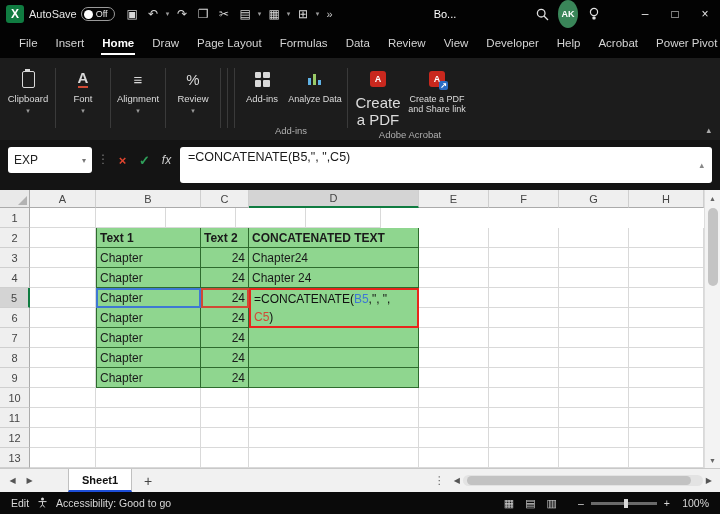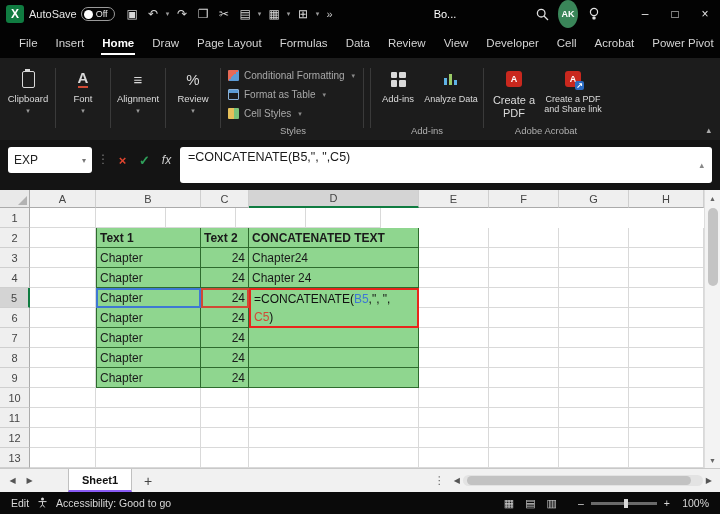--- a/index.html
+++ b/index.html
@@ -115,21 +115,21 @@
   .vs-thumb{width:10px;height:78px;background:#C4C4C4;border-radius:5px;margin-top:2px;}
   .vs-track{flex:1;}
 
   
   .sheetbar{position:absolute;top:468px;left:0;right:0;height:24px;background:#F1F1F1;border-top:1px solid #C8C8C8;
             display:flex;align-items:center;padding:0 6px;gap:4px;}
   .sb-nav{font-size:8px;color:#555;width:13px;text-align:center;flex:none;}
   .sheet-tabs{display:flex;align-items:stretch;height:100%;margin-left:28px;}
   .sheet-tab{display:flex;align-items:center;padding:0 13px;font-size:11px;color:#333;}
   .sheet-tab.active{background:#fff;border-left:1px solid #C0C0C0;border-right:1px solid #C0C0C0;
-                    border-bottom:2px solid #8b5cf6;font-weight:bold;color:#111;}
+                    border-bottom:2px solid #1d4ed8;font-weight:bold;color:#111;}
   .sb-add{font-size:14px;color:#444;margin-left:8px;flex:none;}
   .sb-dots{margin-left:auto;color:#666;font-size:11px;padding:0 5px;flex:none;}
   .hscroll{display:flex;align-items:center;gap:3px;flex:none;padding-right:2px;}
   .hs-arrow{font-size:8px;color:#555;}
   .hs-track{width:240px;height:11px;background:#E3E3E3;border-radius:6px;position:relative;}
   .hs-thumb{position:absolute;left:4px;top:1px;width:224px;height:9px;background:#C2C2C2;border-radius:5px;}
 
   
   .statusbar{position:absolute;top:492px;left:0;right:0;height:22px;background:#0A0A0A;display:flex;
              align-items:center;color:#d8d8d8;font-size:10.5px;padding:0 11px;gap:8px;}
@@ -194,21 +194,21 @@
         <div class="menu-tab">File</div>
         <div class="menu-tab">Insert</div>
         <div class="menu-tab active">Home</div>
         <div class="menu-tab">Draw</div>
         <div class="menu-tab">Page Layout</div>
         <div class="menu-tab">Formulas</div>
         <div class="menu-tab">Data</div>
         <div class="menu-tab">Review</div>
         <div class="menu-tab">View</div>
         <div class="menu-tab">Developer</div>
-        <div class="menu-tab">Cell</div>
+        <div class="menu-tab">Help</div>
         <div class="menu-tab">Acrobat</div>
         <div class="menu-tab">Power Pivot</div>
       </div>
 
   </div>
 
   <div class="ribbon">
     <div class="rb-big">
       <div class="ic">
           <span class="ic-clip"></span>
@@ -230,38 +230,20 @@
       <div class="lbl">Alignment</div>
       <div class="chev">▾</div>
     </div>
     <div class="rb-sep"></div>
     <div class="rb-big">
       <div class="ic">%</div>
       <div class="lbl">Review</div>
       <div class="chev">▾</div>
     </div>
     <div class="rb-sep"></div>
-    <div class="styles-col">
-      <div class="styles-item">
-        <span class="si si-cf"></span>
-        <span>Conditional Formatting</span>
-        <span class="chev">▾</span>
-      </div>
-      <div class="styles-item">
-        <span class="si si-ft"></span>
-        <span>Format as Table</span>
-        <span class="chev">▾</span>
-      </div>
-      <div class="styles-item">
-        <span class="si si-cs"></span>
-        <span>Cell Styles</span>
-        <span class="chev">▾</span>
-      </div>
-      <div class="rb-caption">Styles</div>
-    </div>
     <div class="rb-sep"></div>
     <div class="rb-sep"></div>
     <div class="rb-groupcol">
       <div class="grp-row">
         <div class="rb-big">
           <div class="ic">
               <span class="ic-grid4">
                 <span></span>
                 <span></span>
                 <span></span>
@@ -285,21 +267,21 @@
     </div>
     <div class="rb-sep"></div>
     <div class="rb-groupcol">
       <div class="grp-row">
         <div class="rb-big" style="width:54px">
           <div class="ic">
               <span class="ic-pdf">
                 <span>A</span>
               </span>
             </div>
-          <div class="lbl wrap" style="font-size:11px">Create a PDF</div>
+          <div class="lbl wrap" style="font-size:15px">Create a PDF</div>
         </div>
         <div class="rb-big" style="width:64px">
           <div class="ic">
               <span class="ic-pdf">
                 <span>A</span>
                 <span class="mini">↗</span>
               </span>
             </div>
           <div class="lbl wrap" style="font-size:9px">Create a PDF and Share link</div>
         </div>

